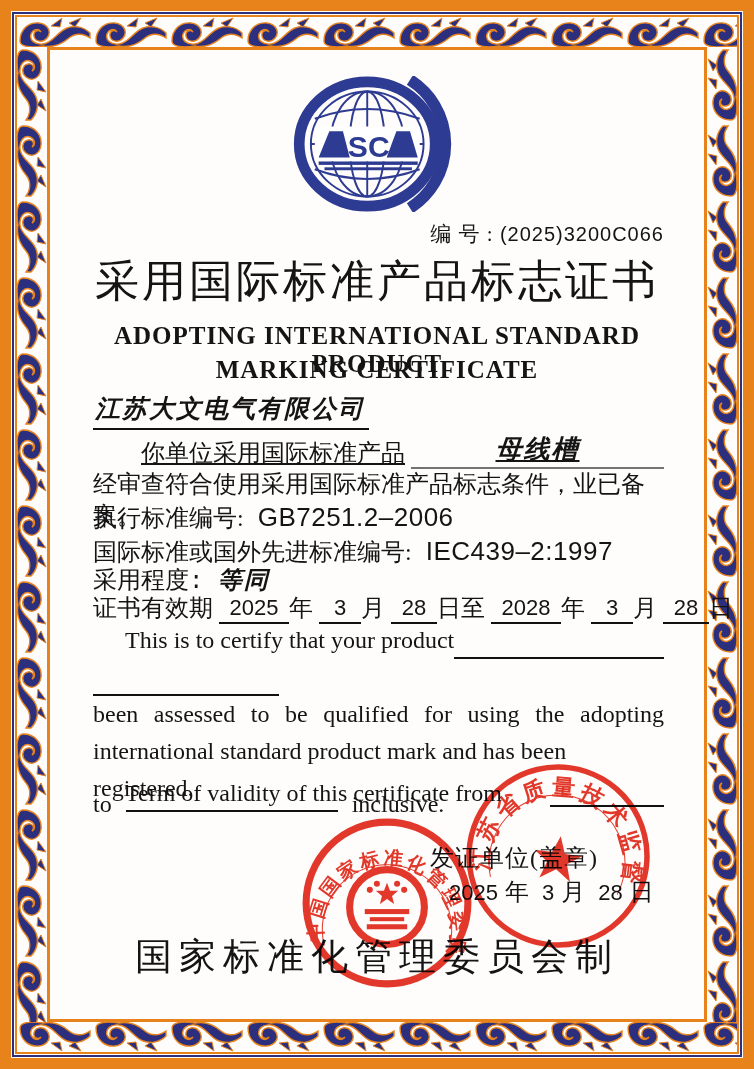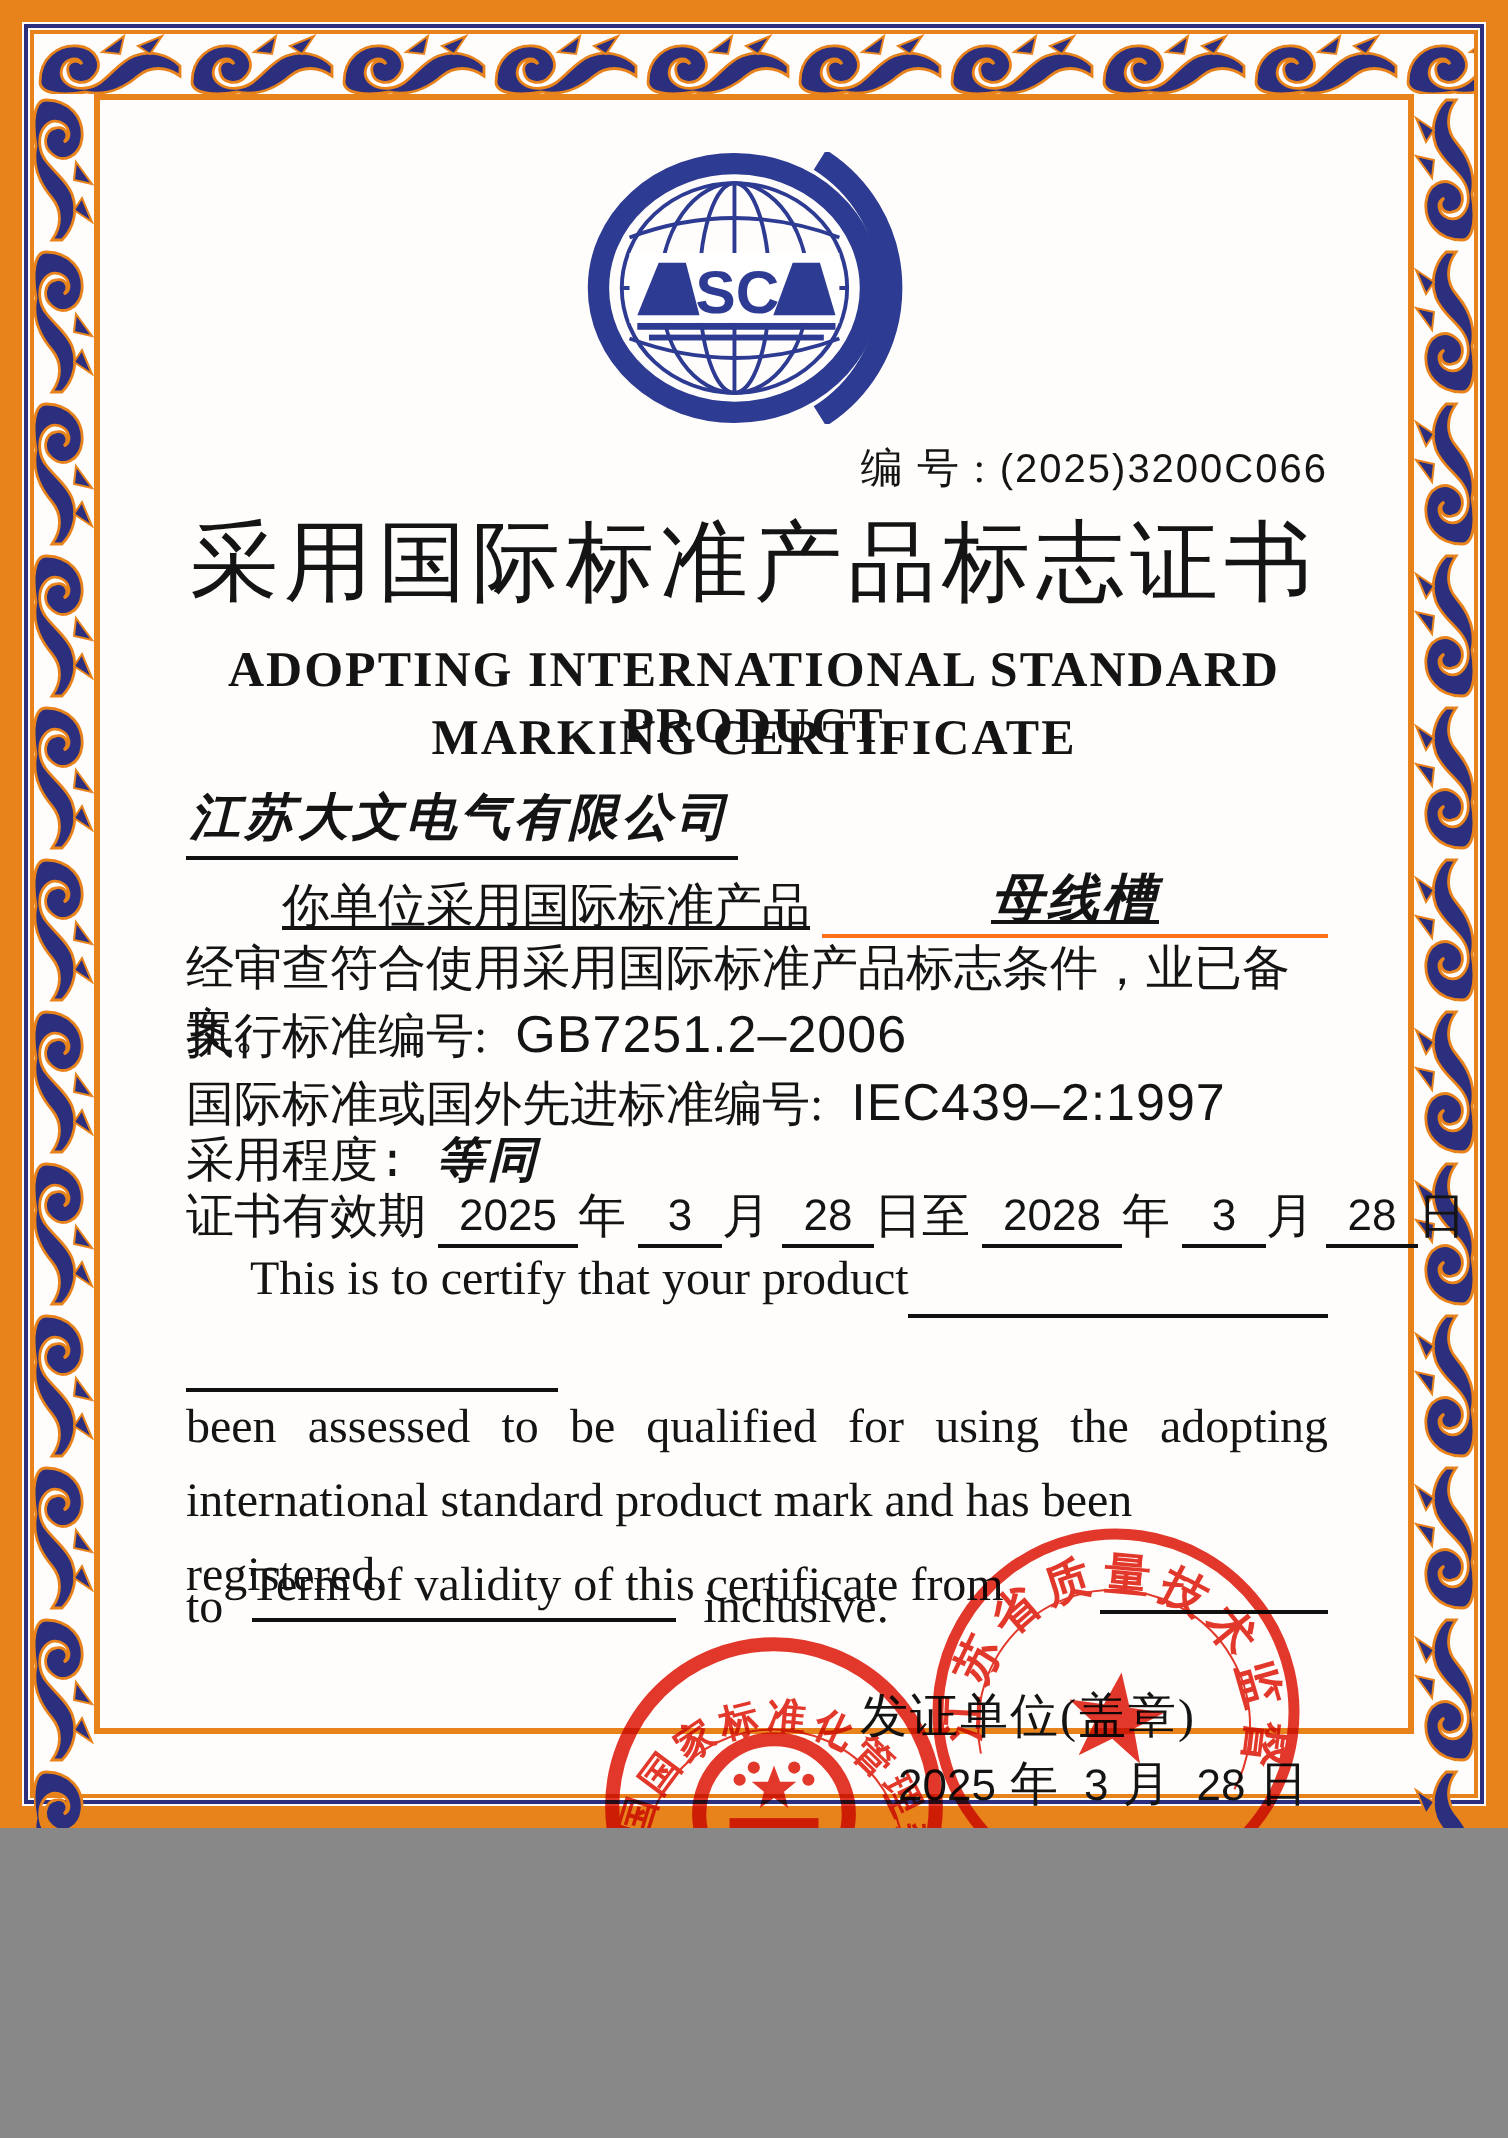--- a/index.html
+++ b/index.html
@@ -1,16 +1,16 @@
 <!DOCTYPE html>
 <html><head>
 <meta charset="utf-8">
 <style>
   html,body{margin:0;padding:0;background:#888;}
-  .page{position:relative;width:754px;height:914px;background:#fffdfb;margin:0 auto;
+  .page{position:relative;width:754px;height:1069px;background:#fffdfb;margin:0 auto;
         font-family:"Liberation Serif","DejaVu Serif",serif;color:#141414;overflow:hidden;}
   
   .f1{position:absolute;inset:0;border:11px solid #E8831C;pointer-events:none;}
   .f2{position:absolute;inset:12px;border:2px solid #2B2F7E;pointer-events:none;}
   .f3{position:absolute;inset:15px;border:2px solid #E8831C;pointer-events:none;}
   .f4{position:absolute;inset:47px;border:3px solid #E8831C;pointer-events:none;}
   .strip{position:absolute;pointer-events:none;}
   
   .content{position:absolute;inset:50px;font-size:24px;}
   .abs{position:absolute;}
@@ -19,21 +19,21 @@
   .num-row .val{font-family:"Liberation Sans","DejaVu Sans",sans-serif;font-size:20px;}
   .title-cn{left:0;right:0;top:202px;text-align:center;font-size:44px;font-weight:500;letter-spacing:3px;}
   .title-en{left:0;right:0;text-align:center;font-size:25px;font-weight:700;letter-spacing:1px;}
   .en1{top:272px;} .en2{top:306px;}
   .row{left:43px;right:40px;}
   .hand{font-weight:bold;font-style:italic;letter-spacing:2px;}
   .company{top:342px;}
   .company .uline{display:inline-block;min-width:248px;border-bottom:2px solid #111;padding:0 4px 3px 2px;font-size:25px;}
   .prodrow{top:382px;display:flex;align-items:flex-end;text-decoration:underline;}
   .prodrow .lbl{padding-left:48px;white-space:nowrap;}
-  .fill-blank{flex:1;border-bottom:2px solid #f97316;text-align:center;font-size:26px;margin-left:6px;}
+  .fill-blank{flex:1;border-bottom:2px solid #737373;text-align:center;font-size:26px;margin-left:6px;}
   .r1{top:418px;} .r2{top:452px;} .r3{top:486px;} .r4{top:514px;font-family:Liberation Mono, monospace;}
   .val-sans{font-family:Liberation Sans, sans-serif;font-size:26px;margin-left:8px;letter-spacing:0.5px;}
   .vrow{top:542px;white-space:nowrap;}
   .u{display:inline-block;border-bottom:2px solid #111;text-align:center;
      font-family:"Liberation Sans","DejaVu Sans",sans-serif;font-size:22px;vertical-align:bottom;padding-bottom:1px;}
   .u.yr{width:70px;} .u.mo{width:42px;} .u.dy{width:46px;}
   .eng{top:572px;left:43px;right:40px;line-height:37px;font-size:24px;}
   .eline{display:flex;align-items:flex-end;height:37px;}
   .eline .blank{border-bottom:2px solid #111;}
   .grow{flex:1;}

